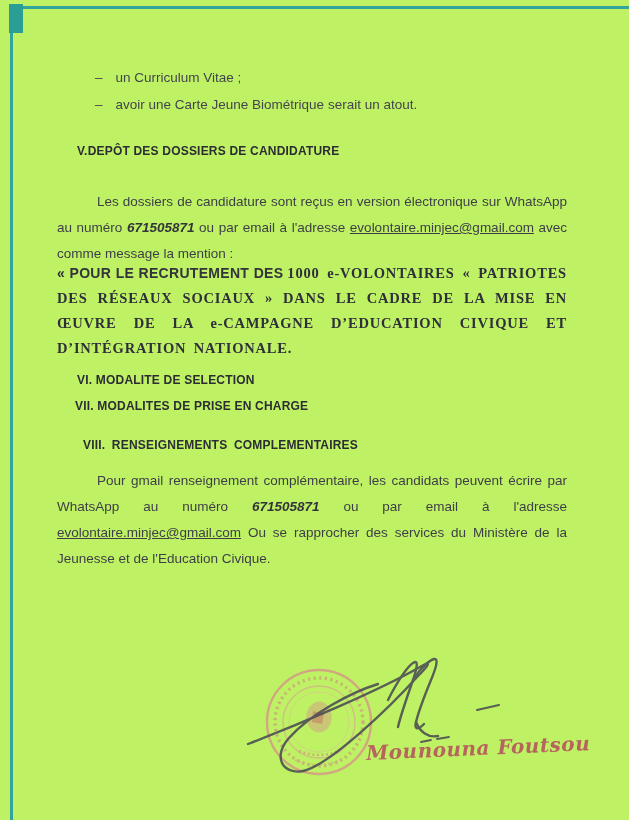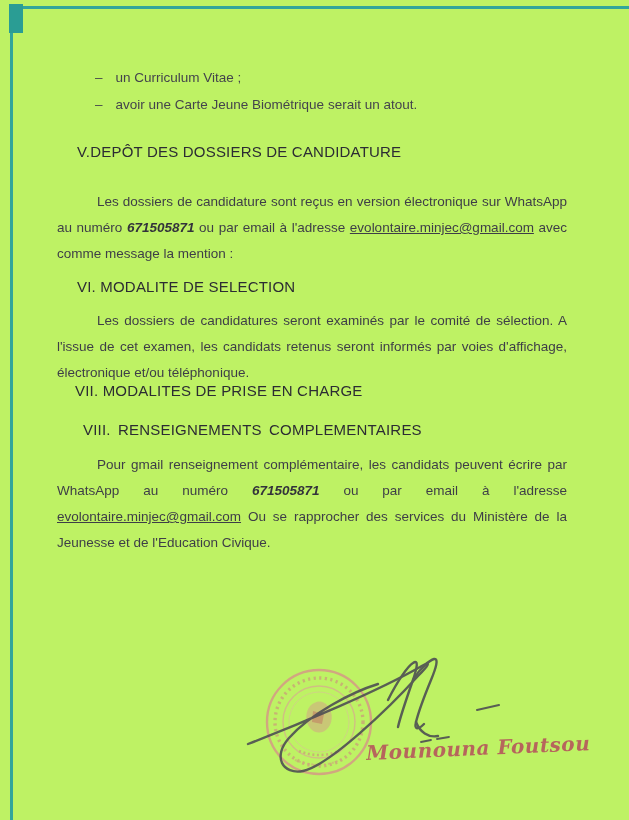--- a/index.html
+++ b/index.html
@@ -18,21 +18,21 @@
   .accent.leftbar{left:10px;top:33px;width:3px;bottom:0;background:#31a59b;}
 
   .content{
     position:absolute;left:0;top:0;right:0;
     padding:64px 62px 0 57px;
     font-size:13.5px;line-height:26px;
   }
   ul.bullets{margin:0 0 0 38px;padding:0;list-style:none;line-height:27px;color:#44444c;}
   ul.bullets .dash{display:inline-block;margin-right:13px;}
   h2{
-    font-size:15px;font-weight:normal;color:#2c2c33;
+    font-size:12px;font-weight:bold;color:#2c2c33;
     letter-spacing:.2px;line-height:19px;margin:0;
   }
   h2.v   {margin:24px 0 0 20px;}
   h2.vi  {margin:10px 0 12px 20px;}
   h2.vii {margin:-5px 0 0 18px;}
   h2.viii{margin:20px 0 0 26px;word-spacing:3px;}
   p.para{margin:0;text-align:justify;}
   p.para.indent{text-indent:40px;}
   p.p1{margin-top:28px;}
   p.p2{margin-top:12px;}
@@ -70,24 +70,24 @@
 
     <ul class="bullets">
       <li><span class="dash">–</span><span>un Curriculum Vitae ;</span></li>
       <li><span class="dash">–</span><span>avoir une Carte Jeune Biométrique serait un atout.</span></li>
     </ul>
 
     <h2 class="v">V.DEPÔT DES DOSSIERS DE CANDIDATURE</h2>
 
     <p class="para indent p1"><span>Les dossiers de candidature sont reçus en version électronique sur WhatsApp au numéro </span><span class="num">671505871</span><span> ou par email à l'adresse </span><span class="email">evolontaire.minjec@gmail.com</span><span> avec comme message la mention :</span></p>
 
+    <p class="mention"><span class="m-sans">« POUR LE RECRUTEMENT DES</span> <span class="m-serif">1000 e-VOLONTAIRES « PATRIOTES DES RÉSEAUX SOCIAUX » DANS LE CADRE DE LA MISE EN ŒUVRE DE LA e-CAMPAGNE D’EDUCATION CIVIQUE ET D’INTÉGRATION NATIONALE.</span></p>
 
     <h2 class="vi">VI. MODALITE DE SELECTION</h2>
 
-    <p class="para indent p2">Les dossiers de candidatures seront examinés par le comité de sélection. A l'issue de cet examen, les candidats retenus seront informés par voies d'affichage, électronique et/ou téléphonique.</p>
 
     <h2 class="vii">VII. MODALITES DE PRISE EN CHARGE</h2>
 
 
     <h2 class="viii">VIII. RENSEIGNEMENTS COMPLEMENTAIRES</h2>
 
     <p class="para indent p4"><span>Pour gmail renseignement complémentaire, les candidats peuvent écrire par WhatsApp au numéro </span><span class="num">671505871</span><span> ou par email à l'adresse </span><span class="email">evolontaire.minjec@gmail.com</span><span> Ou se rapprocher des services du Ministère de la Jeunesse et de l'Education Civique.</span></p>
 
   </div>
 

